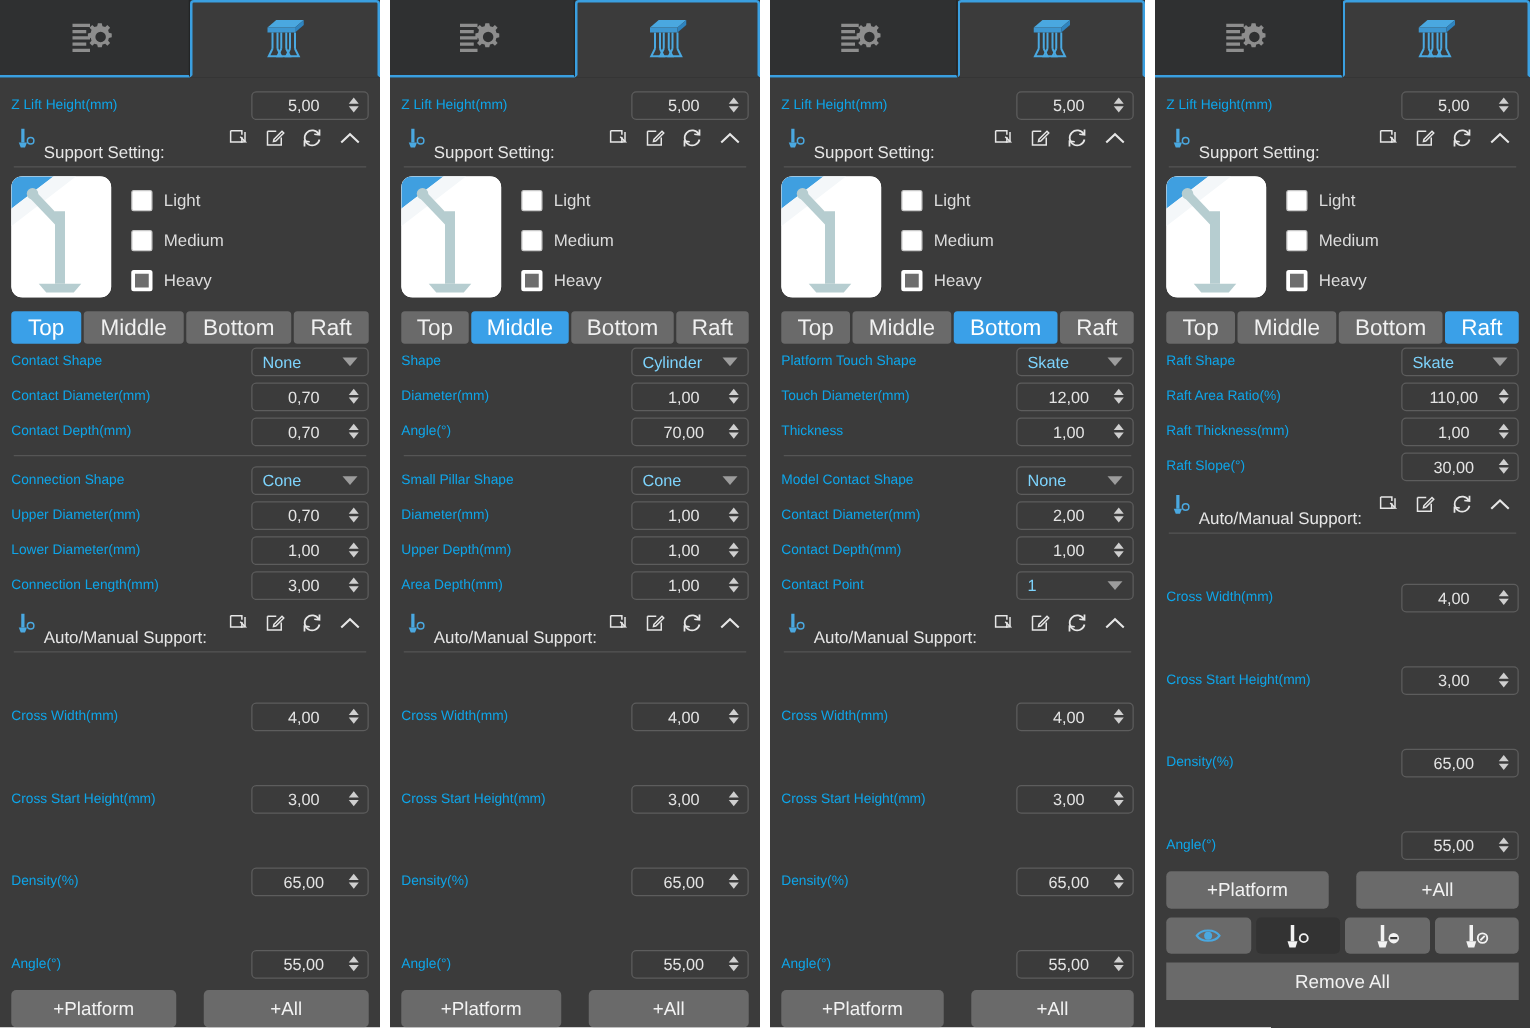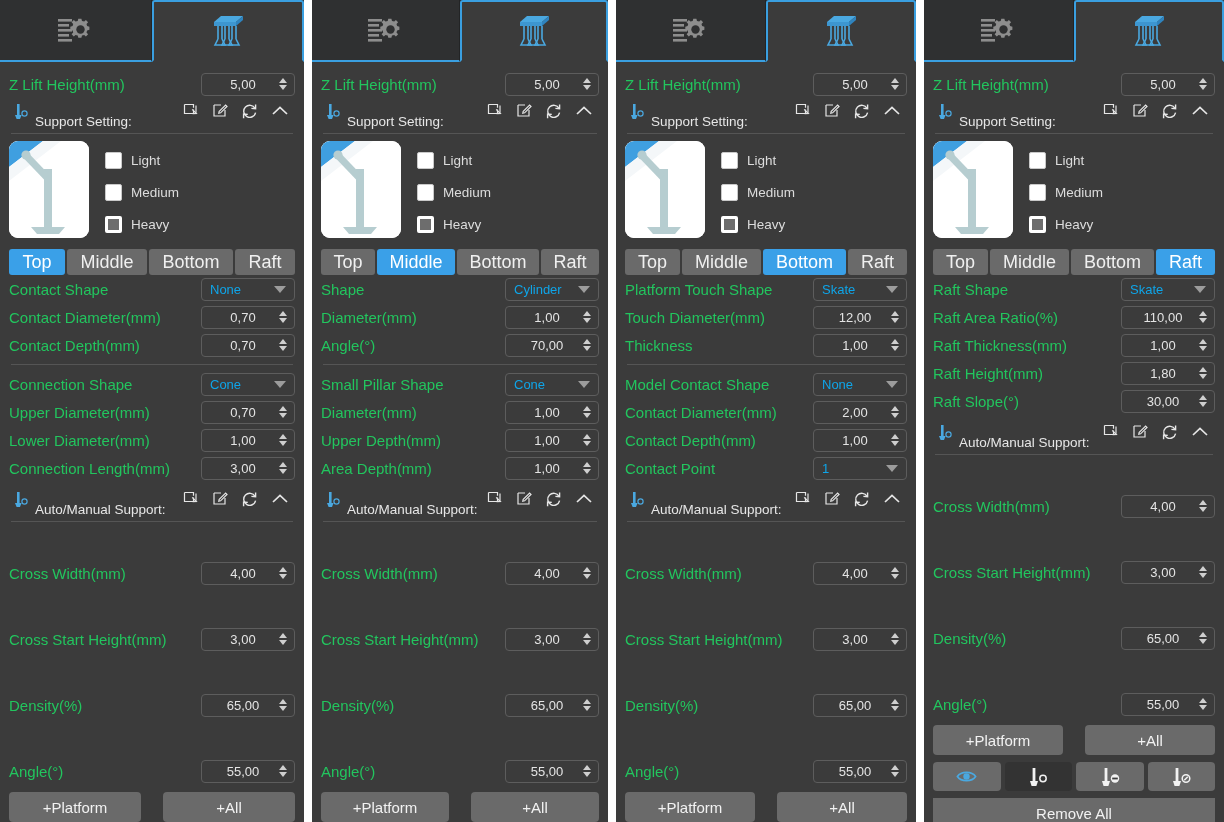--- a/index.html
+++ b/index.html
@@ -61,22 +61,22 @@
   }
 
   .row {
     display: flex;
     align-items: center;
     height: 28px;
     margin-top: 0px;
   }
   .row.tall { height: 30px; margin-top: 36px; }
   .label {
-    color: #22c55e;
-    font-size: 15px;
+    color: #0ea5e9;
+    font-size: 11px;
     flex: 1 1 auto;
     white-space: nowrap;
   }
 
   
   .spin {
     width: 94px;
     height: 23px;
     border: 1px solid #5d5d5d;
     border-radius: 4px;
@@ -116,21 +116,21 @@
     border-radius: 4px;
     background: #3b3b3b;
     display: flex;
     align-items: center;
     padding: 0 8px;
     flex: 0 0 auto;
     position: relative;
   }
   .drop .val {
     flex: 1 1 auto;
-    color: #0ea5e9;
+    color: #7dd3fc;
     font-size: 13px;
     text-align: left;
   }
   .drop .caret {
     width: 0; height: 0;
     border-left: 6px solid transparent;
     border-right: 6px solid transparent;
     border-top: 7px solid #9c9c9c;
   }
 
@@ -1239,30 +1239,20 @@
         <span class="label">Raft Thickness(mm)</span>
         <div class="spin">
       <span class="val">1,00</span>
       <span class="arrows">
                   <i class="up"></i>
                   <i class="down"></i>
                 </span>
     </div>
       </div>
             <div class="row">
-        <span class="label">Raft Height(mm)</span>
-        <div class="spin">
-      <span class="val">1,80</span>
-      <span class="arrows">
-                  <i class="up"></i>
-                  <i class="down"></i>
-                </span>
-    </div>
-      </div>
-            <div class="row">
         <span class="label">Raft Slope(°)</span>
         <div class="spin">
       <span class="val">30,00</span>
       <span class="arrows">
                   <i class="up"></i>
                   <i class="down"></i>
                 </span>
     </div>
       </div>
           </div>

